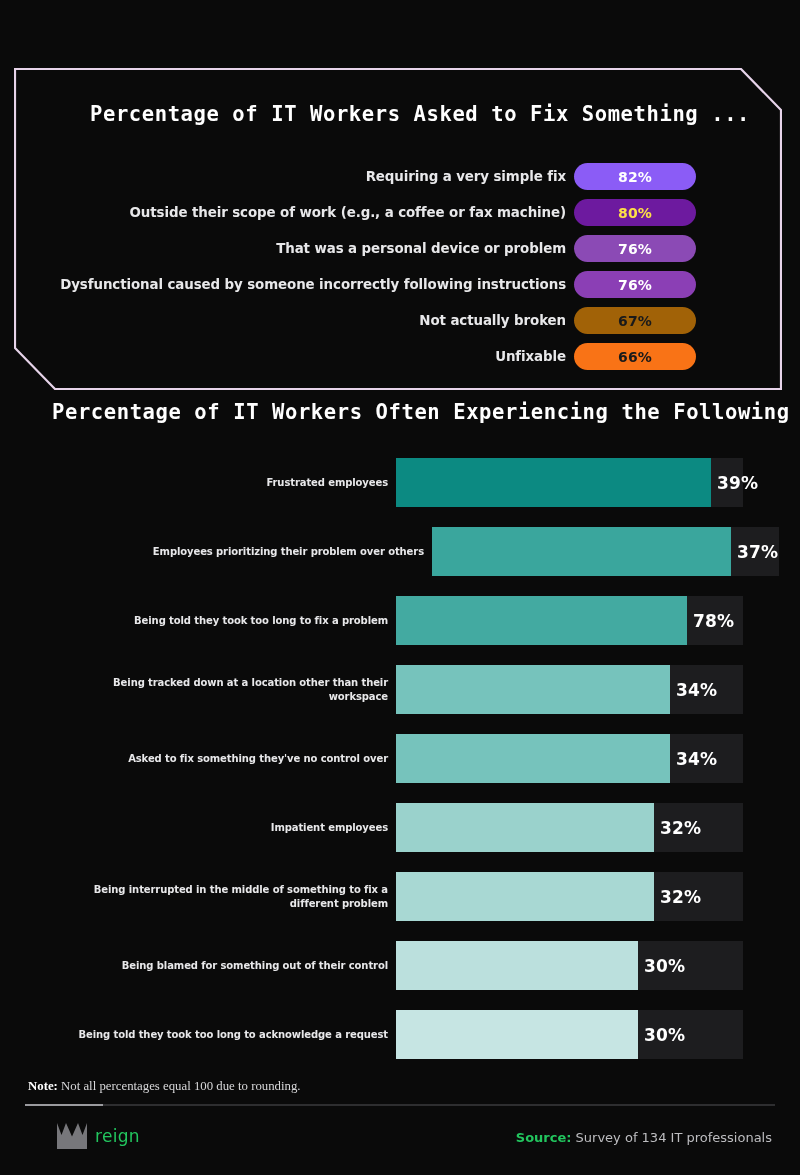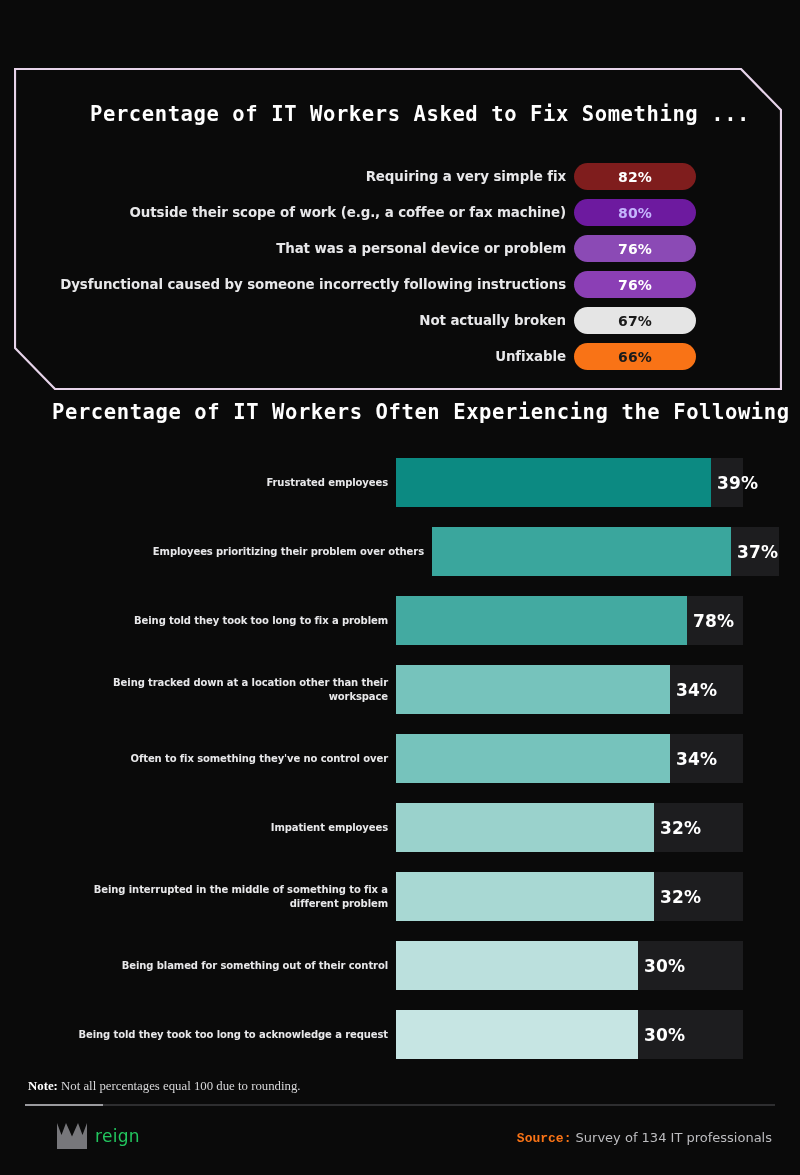--- a/index.html
+++ b/index.html
@@ -192,53 +192,53 @@
   }
 
   #source {
     position: absolute;
     right: 28px;
     top: 1130px;
     font-size: 13px;
     color: #bdbdc0;
     white-space: nowrap;
   }
-  #source b { color: #f97316; font-family: Liberation Mono, monospace; }
+  #source b { color: #22c55e; }
 </style>
 </head>
 <body>
 
 <div id="section-one">
 
   <svg id="section-one-frame" viewBox="0 0 768 322" preserveAspectRatio="none">
     <path d="M 1 1 L 727 1 L 767 42 L 767 321 L 41 321 L 1 280 Z" fill="none" stroke="#e7d4ea" stroke-width="2.2"></path>
   </svg>
 
   <div id="section-one-title">Percentage of IT Workers Asked to Fix Something ...</div>
 
   <div id="pill-rows">
       <div class="pill-row" style="top: 95px;">
         <div class="pill-label">Requiring a very simple fix</div>
-        <div class="pill" style="background: #7f1d1d; color: rgb(255, 255, 255);">82%</div>
+        <div class="pill" style="background: #8b5cf6; color: rgb(255, 255, 255);">82%</div>
       </div>
       <div class="pill-row" style="top: 131px;">
         <div class="pill-label">Outside their scope of work (e.g., a coffee or fax machine)</div>
-        <div class="pill" style="background: rgb(109, 26, 159); color: #c4b5fd;">80%</div>
+        <div class="pill" style="background: rgb(109, 26, 159); color: #fde047;">80%</div>
       </div>
       <div class="pill-row" style="top: 167px;">
         <div class="pill-label">That was a personal device or problem</div>
         <div class="pill" style="background: rgb(139, 74, 181); color: rgb(255, 255, 255);">76%</div>
       </div>
       <div class="pill-row" style="top: 203px;">
         <div class="pill-label">Dysfunctional caused by someone incorrectly following instructions</div>
         <div class="pill" style="background: rgb(139, 63, 181); color: rgb(255, 255, 255);">76%</div>
       </div>
       <div class="pill-row" style="top: 239px;">
         <div class="pill-label">Not actually broken</div>
-        <div class="pill" style="background: #e5e5e5; color: rgb(26, 26, 26);">67%</div>
+        <div class="pill" style="background: #a16207; color: rgb(26, 26, 26);">67%</div>
       </div>
       <div class="pill-row" style="top: 275px;">
         <div class="pill-label">Unfixable</div>
         <div class="pill" style="background: #f97316; color: rgb(26, 26, 26);">66%</div>
       </div>
     </div>
 </div>
 
 <div id="section-two-title">Percentage of IT Workers Often Experiencing the Following</div>
 
@@ -265,21 +265,21 @@
       </div>
     </div>
     <div class="bar-row" style="top: 665px;">
       <div class="bar-label">Being tracked down at a location other than their workspace</div>
       <div class="bar-track">
         <div class="bar-fill" style="width: 274px; background: rgb(118, 195, 188);"></div>
         <div class="bar-value" style="left: 280px;">34%</div>
       </div>
     </div>
     <div class="bar-row" style="top: 734px;">
-      <div class="bar-label">Often to fix something they've no control over</div>
+      <div class="bar-label">Asked to fix something they've no control over</div>
       <div class="bar-track">
         <div class="bar-fill" style="width: 274px; background: rgb(118, 195, 188);"></div>
         <div class="bar-value" style="left: 280px;">34%</div>
       </div>
     </div>
     <div class="bar-row" style="top: 803px;">
       <div class="bar-label">Impatient employees</div>
       <div class="bar-track">
         <div class="bar-fill" style="width: 258px; background: rgb(154, 210, 204);"></div>
         <div class="bar-value" style="left: 264px;">32%</div>

